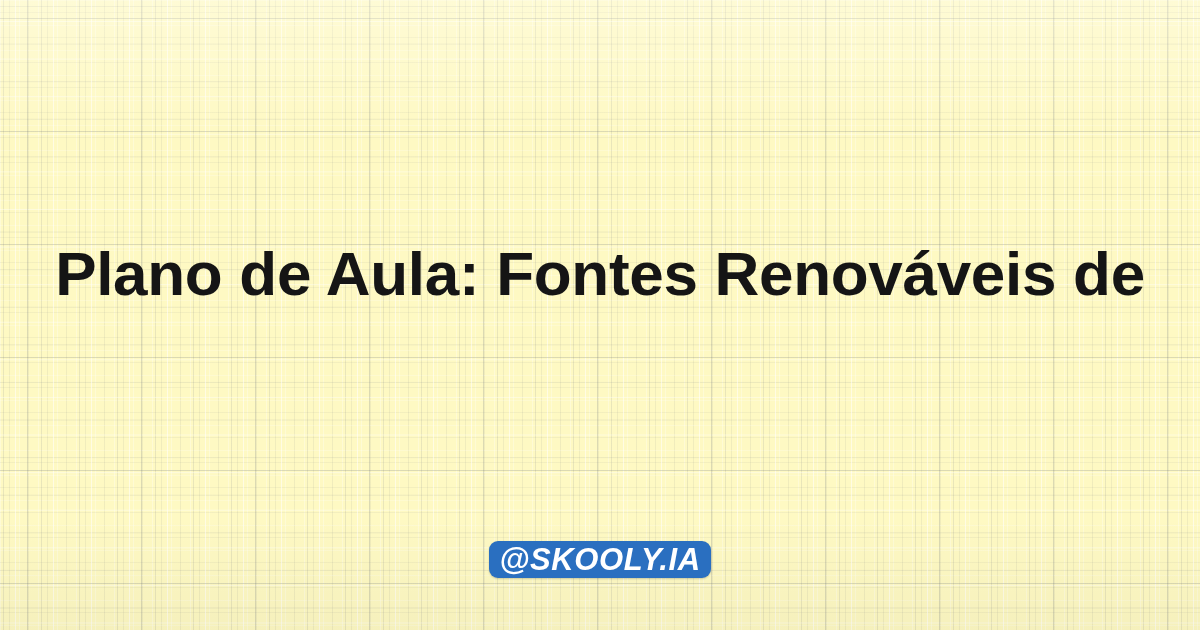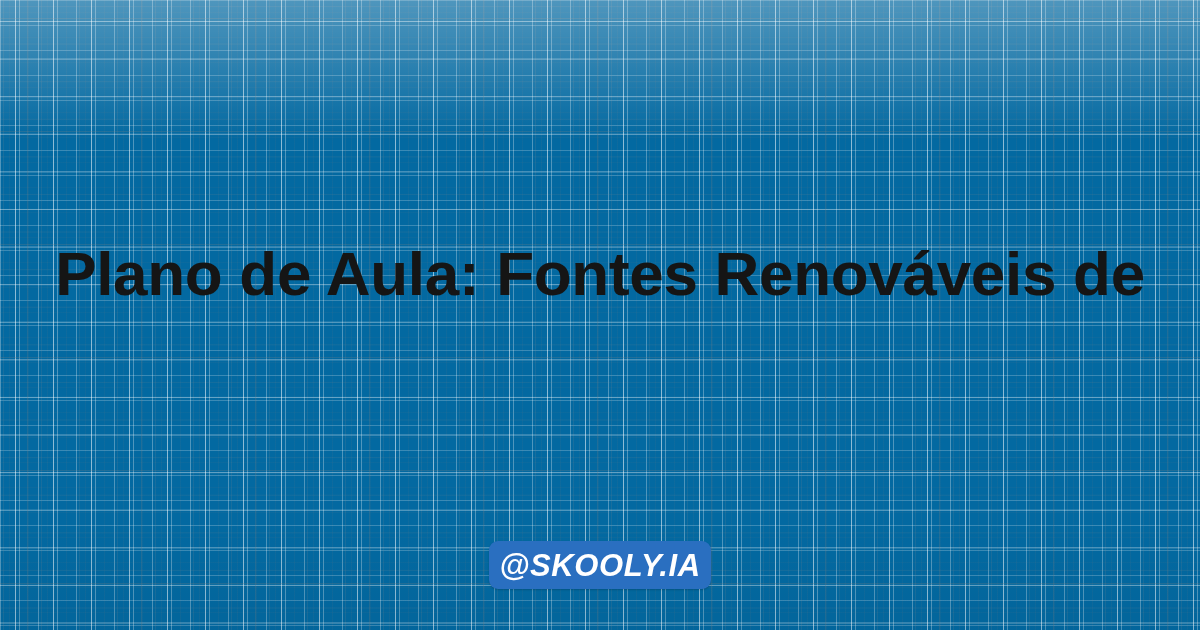--- a/index.html
+++ b/index.html
@@ -14,21 +14,21 @@
     overflow: hidden;
     font-family: "Liberation Sans", sans-serif;
     background: #dedede;
   }
 
   #og-card {
     position: relative;
     width: 1200px;
     height: 630px;
     box-sizing: border-box;
-    background-color: #0369a1;
+    background-color: #fef9c3;
     overflow: hidden;
   }
 
   
   .grid-layer {
     position: absolute;
     inset: 0;
     pointer-events: none;
   }
 
@@ -117,21 +117,21 @@
     top: 541px;
     display: flex;
     justify-content: center;
     align-items: flex-start;
   }
 
   .brand-badge {
     display: inline-flex;
     align-items: center;
     justify-content: center;
-    height: 48px;
+    height: 37px;
     padding: 0 10px;
     border-radius: 9px;
     background-color: #2a6fc0;
     box-shadow: 0 1px 2px rgba(0,0,0,0.18);
   }
 
   .brand-badge-text {
     font-family: "Liberation Sans", sans-serif;
     font-size: 31px;
     font-weight: 700;

